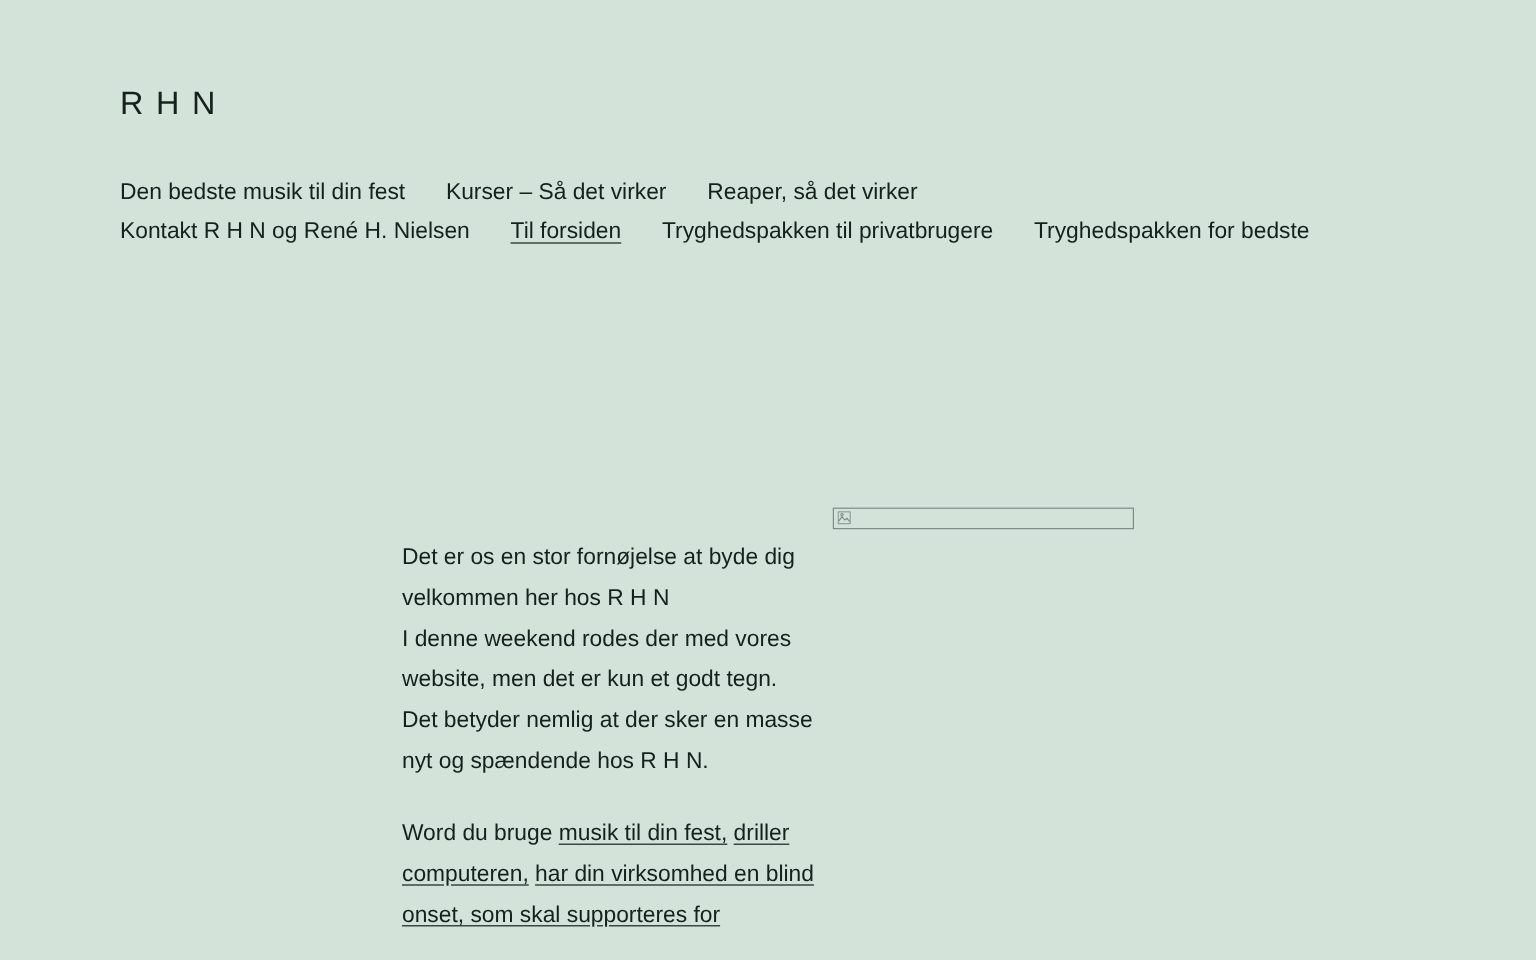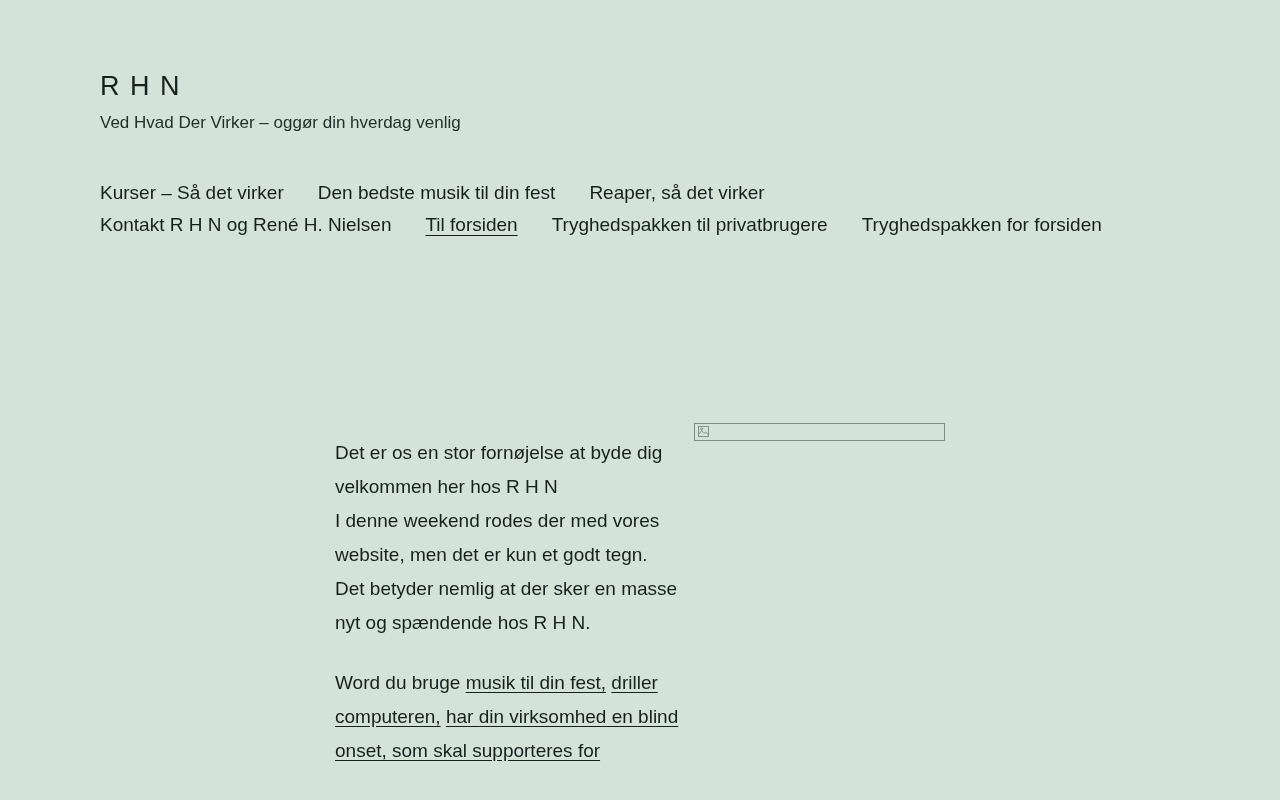--- a/index.html
+++ b/index.html
@@ -64,21 +64,21 @@
   .nav-item:last-child {
     margin-right: 0;
   }
   .nav-item.current {
     text-decoration: underline;
     text-underline-offset: 4px;
   }
   .content {
     position: absolute;
     left: 335px;
-    top: 436px;
+    top: 448px;
     width: 345px;
   }
   .content p {
     font-size: 19px;
     line-height: 34px;
     margin: 0 0 26px 0;
     color: #16211d;
   }
   .content p:last-child {
     margin-bottom: 0;
@@ -112,34 +112,33 @@
     height: 11px;
   }
 </style>
 </head>
 <body>
 
 <div class="page">
 
   <header class="site-header">
     <h1 class="site-title">R H N</h1>
-    <p class="site-tagline">Ved Hvad Der Virker – oggør din hverdag venlig</p>
   </header>
 
   <nav class="nav">
     <div class="nav-row">
+      <a class="nav-item">Den bedste musik til din fest</a>
       <a class="nav-item">Kurser – Så det virker</a>
-      <a class="nav-item">Den bedste musik til din fest</a>
       <a class="nav-item">Reaper, så det virker</a>
     </div>
     <div class="nav-row">
       <a class="nav-item">Kontakt R H N og René H. Nielsen</a>
       <a class="nav-item current">Til forsiden</a>
       <a class="nav-item">Tryghedspakken til privatbrugere</a>
-      <a class="nav-item">Tryghedspakken for forsiden</a>
+      <a class="nav-item">Tryghedspakken for bedste</a>
     </div>
   </nav>
 
   <main class="content">
     <p>
       <span>Det er os en stor fornøjelse at byde dig velkommen her hos R H N</span>
       <br>
       <span>I denne weekend rodes der med vores website, men det er kun et godt tegn. Det betyder nemlig at der sker en masse nyt og spændende hos R H N.</span>
     </p>
     <p>

